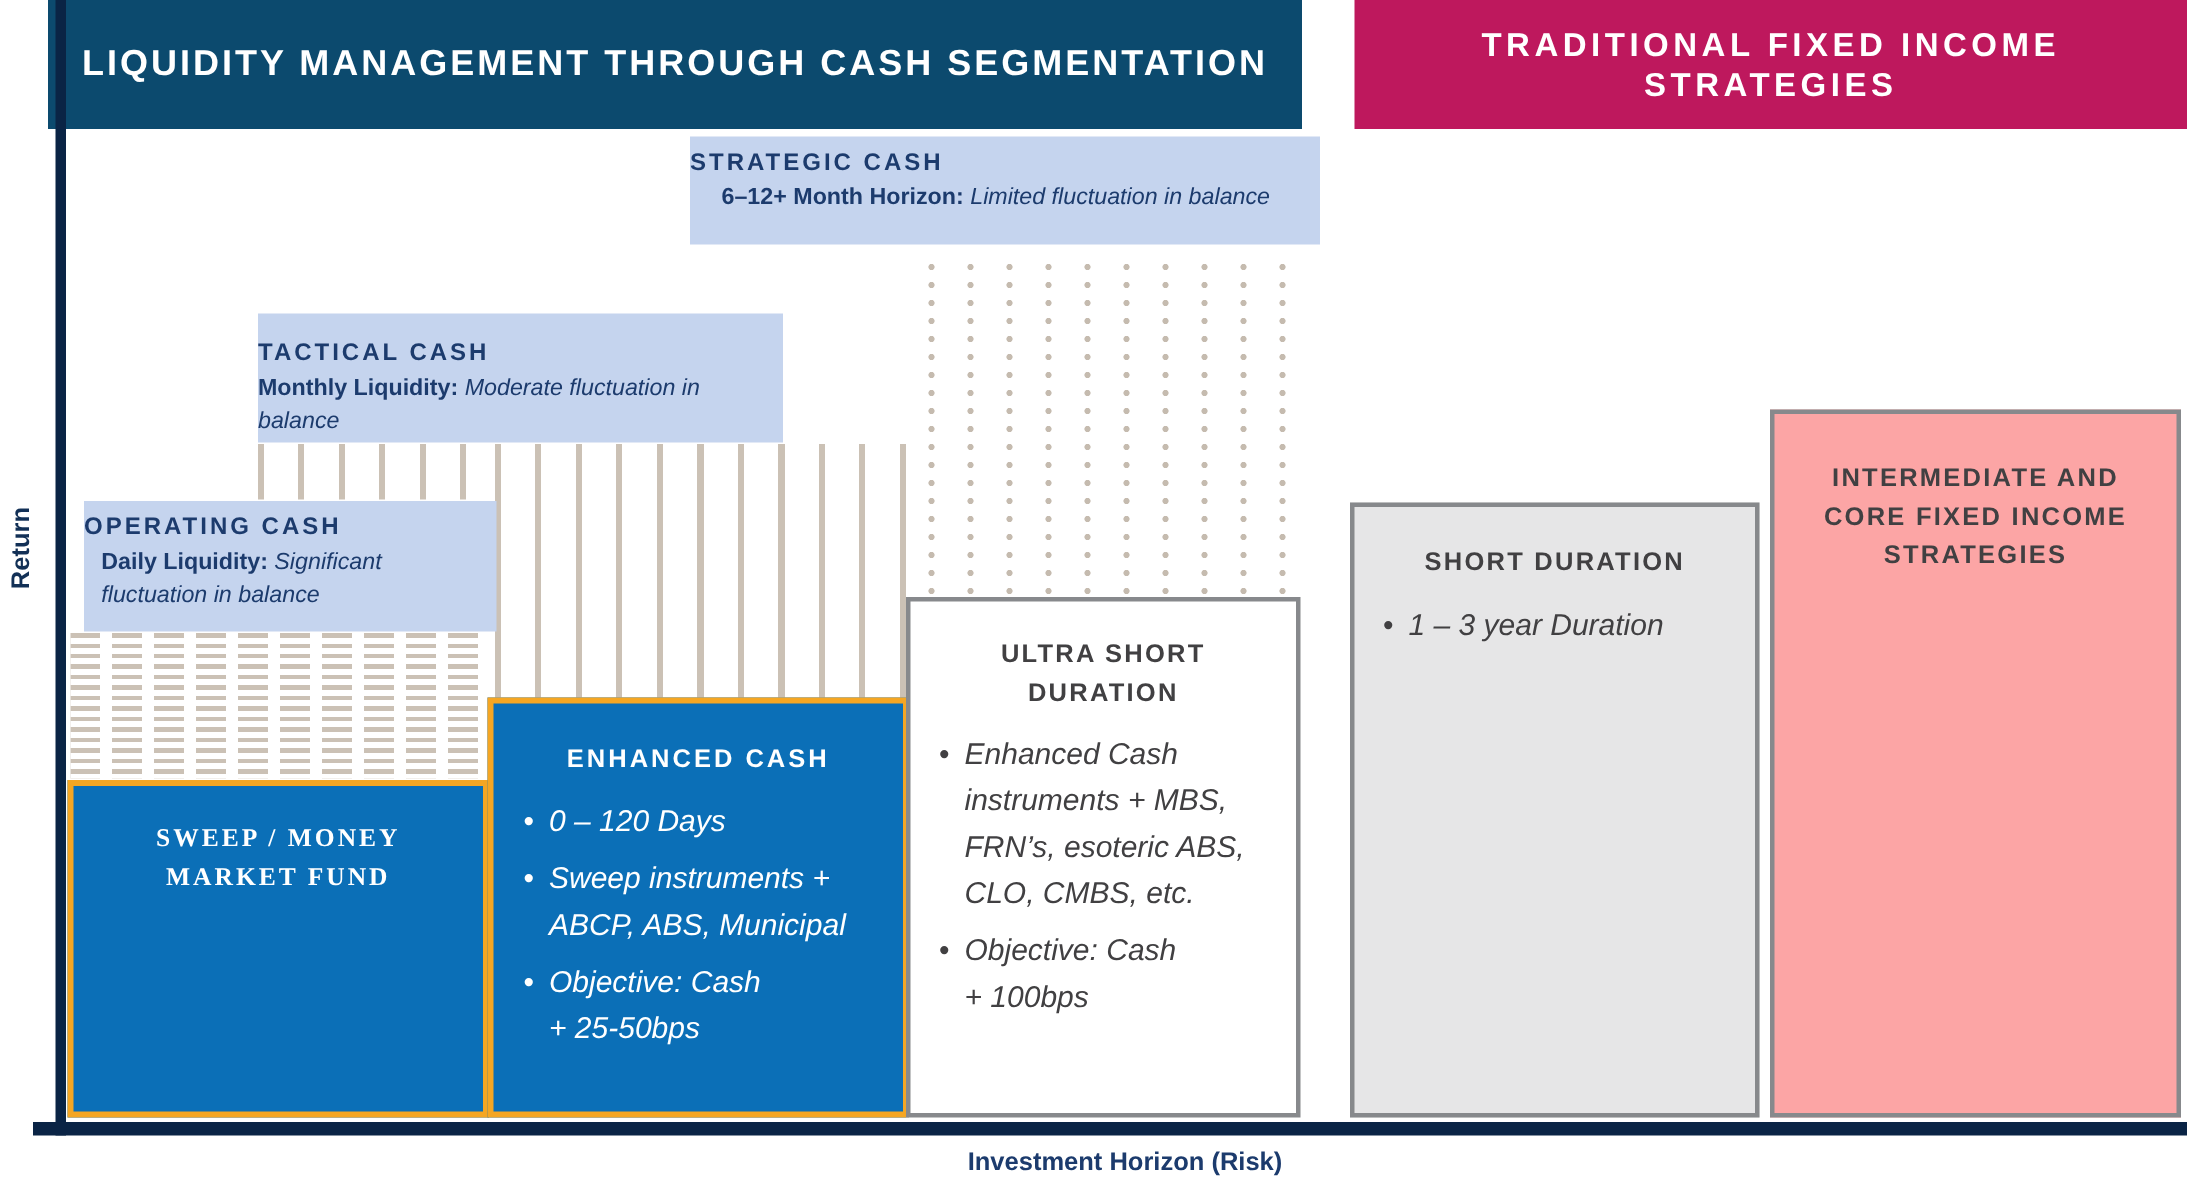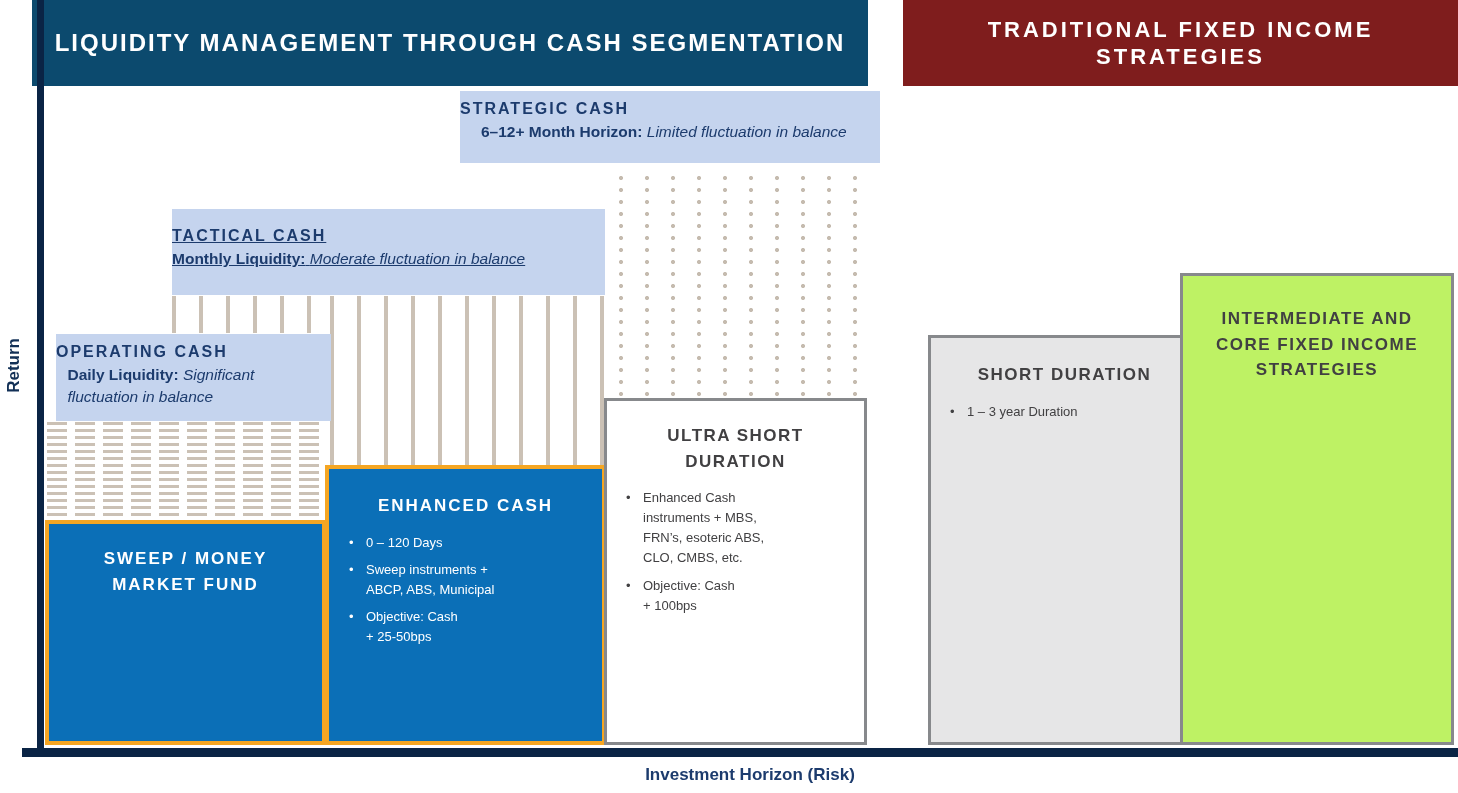--- a/index.html
+++ b/index.html
@@ -4,21 +4,21 @@
 <style>
   html,body{margin:0;padding:0;background:#ffffff;}
   .canvas{
     position:relative;width:1458px;height:793px;background:#ffffff;overflow:hidden;
     font-family:"Liberation Sans", sans-serif;
   }
   
   .hdr{position:absolute;top:0;height:86px;display:flex;align-items:center;justify-content:center;
        color:#ffffff;font-weight:bold;text-align:center;}
   .hdr-left{left:32px;width:836px;background:#0c4a6e;font-size:24px;letter-spacing:2px;}
-  .hdr-right{left:903px;width:555px;background:#7f1d1d;font-size:22px;letter-spacing:3px;line-height:1.25;padding:0 30px;box-sizing:border-box;}
+  .hdr-right{left:903px;width:555px;background:#be185d;font-size:22px;letter-spacing:3px;line-height:1.25;padding:0 30px;box-sizing:border-box;}
   
   .y-axis-bar{position:absolute;left:37px;top:0;width:7px;height:757px;background:#0a2445;}
   .x-axis-bar{position:absolute;left:22px;top:748px;width:1436px;height:9px;background:#0a2445;}
   .y-label{position:absolute;left:4px;top:338px;writing-mode:vertical-rl;transform:rotate(180deg);
            font-weight:bold;font-size:17px;color:#123056;}
   .x-label{position:absolute;left:550px;top:765px;width:400px;text-align:center;
            font-weight:bold;font-size:17px;color:#1c3b6d;}
   
   .pattern{position:absolute;}
   .pat-dots{left:608px;top:172px;width:270px;height:224px;
@@ -33,43 +33,43 @@
       repeating-linear-gradient(180deg,rgba(0,0,0,0) 0 3px,#ffffff 3px 7px),
       repeating-linear-gradient(90deg,#cbc1b5 0 20px,rgba(0,0,0,0) 20px 28px);}
   
   .cash-box{position:absolute;background:#c5d4ee;color:#1c3b6d;box-sizing:border-box;padding-top:9px;}
   .cash-title{font-weight:bold;font-size:16px;letter-spacing:2px;margin-bottom:3px;}
   .cash-sub{font-size:15.5px;line-height:1.4;}
   .cash-sub .lbl{font-weight:bold;}
   .cash-sub .dsc{font-style:italic;}
   .box-strategic{left:460px;top:91px;width:420px;height:72px;}
   .box-strategic .cash-sub{max-width:378px;margin:0 auto;}
-  .box-tactical{left:172px;top:209px;width:433px;height:86px;padding-top:18px;text-decoration:underline;}
+  .box-tactical{left:172px;top:209px;width:350px;height:86px;padding-top:18px;}
   .box-operating{left:56px;top:334px;width:275px;height:87px;}
   .box-operating .cash-sub{max-width:252px;margin:0 auto;}
   
   .fund-box{position:absolute;background:#0b6fb7;border:4px solid #f5a623;box-sizing:border-box;
             color:#ffffff;padding:0 14px;}
   .fund-title{font-weight:bold;font-size:17px;letter-spacing:2px;text-align:center;line-height:1.5;}
   .box-sweep{left:45px;top:520px;width:281px;height:225px;}
-  .box-sweep .fund-title{margin-top:22px;}
+  .box-sweep .fund-title{margin-top:22px;font-family:Liberation Serif, serif;}
   .box-enhanced{left:325px;top:465px;width:281px;height:280px;}
   .box-enhanced .fund-title{margin-top:24px;}
   
   .dur-box{position:absolute;border:3px solid #87898c;box-sizing:border-box;color:#414042;padding:0 13px;}
   .dur-title{font-weight:bold;font-size:17px;letter-spacing:1.5px;text-align:center;line-height:1.5;}
   .box-ultra{left:604px;top:398px;width:263px;height:347px;background:#ffffff;}
   .box-ultra .dur-title{margin-top:22px;}
-  .box-short{left:928px;top:335px;width:273px;height:410px;background:#e6e6e7;}
+  .box-short{left:900px;top:335px;width:273px;height:410px;background:#e6e6e7;}
   .box-short .dur-title{margin-top:24px;}
-  .box-intermediate{left:1180px;top:273px;width:274px;height:472px;background:#bef264;}
+  .box-intermediate{left:1180px;top:273px;width:274px;height:472px;background:#fca5a5;}
   .box-intermediate .dur-title{margin-top:30px;}
   
   .bullets{list-style:none;margin:14px 0 0;padding:0 0 0 6px;text-align:left;}
-  .bullets li{position:relative;padding-left:17px;font-size:13px;
+  .bullets li{position:relative;padding-left:17px;font-style:italic;font-size:20px;
               line-height:1.55;margin-bottom:7px;white-space:pre-line;}
   .bullets li::before{content:"\2022";position:absolute;left:0;top:0;font-style:normal;}
   .fund-box .bullets li::before{color:#ffffff;}
   .dur-box .bullets li::before{color:#414042;}
 </style>
 </head>
 <body>
 
 <div class="canvas">
 

